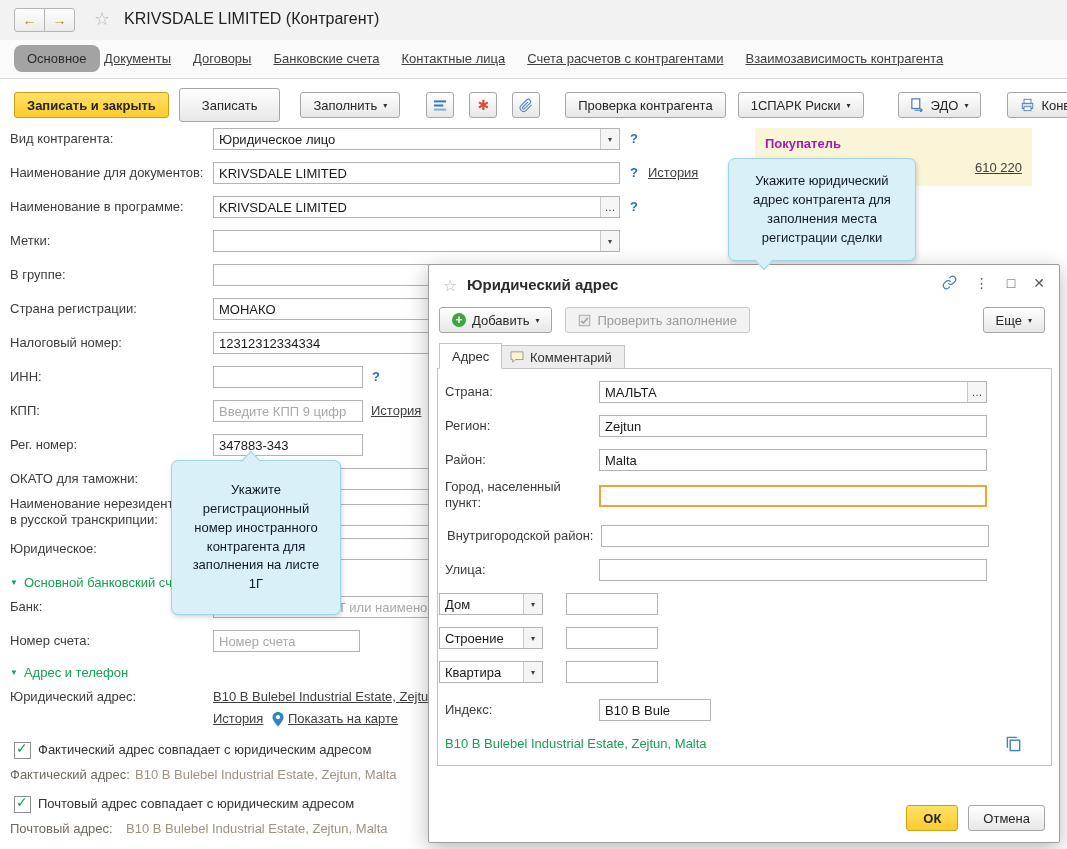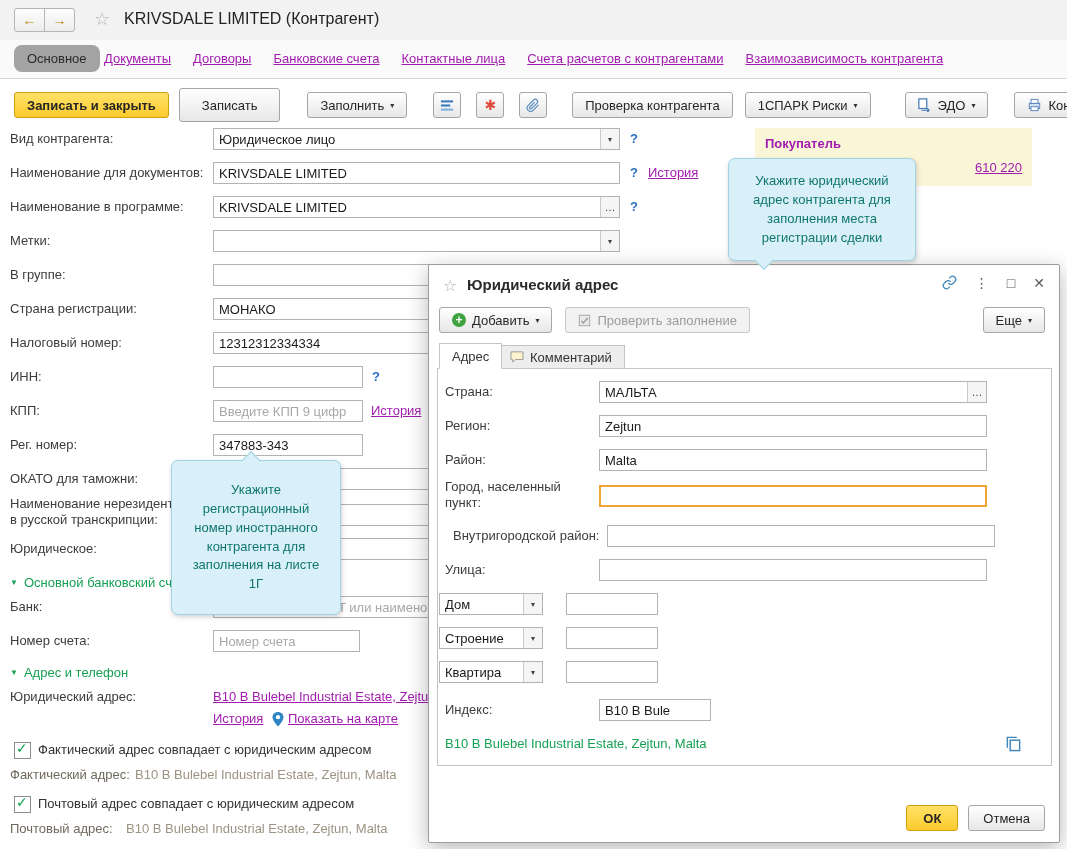--- a/index.html
+++ b/index.html
@@ -1,39 +1,39 @@
 <!DOCTYPE html>
 <html><head>
 <meta charset="utf-8">
 <style>
   html,body{margin:0;padding:0}
   body{font-family:"Liberation Sans","DejaVu Sans",sans-serif;background:#dcdcdc}
   .screen{position:relative;width:1067px;height:849px;background:#fff;overflow:hidden;font-size:13px;color:#333}
   .abs{position:absolute}
-  .lnk{color:#a21caf;text-decoration:underline;cursor:pointer;white-space:nowrap}
+  .lnk{color:#404040;text-decoration:underline;cursor:pointer;white-space:nowrap}
   .r{position:absolute;left:0;width:1067px;height:24px}
   .fl{position:absolute;left:10px;line-height:22px;color:#3c3c3c;white-space:nowrap}
   .inp{position:absolute;height:22px;border:1px solid #b3b3b3;background:#fff;font:13px "Liberation Sans","DejaVu Sans",sans-serif;color:#1a1a1a;padding:0 5px;box-sizing:border-box}
   .inp::placeholder{color:#a8a8a8}
   .combo{position:absolute;height:22px;border:1px solid #b3b3b3;background:#fff;display:flex;box-sizing:border-box}
   .combo input{flex:1;min-width:0;border:0;outline:0;background:transparent;font:13px "Liberation Sans","DejaVu Sans",sans-serif;color:#1a1a1a;padding:0 5px}
   .dd{width:18px;border-left:1px solid #c9c9c9;background:#f5f5f5;display:flex;align-items:center;justify-content:center;font-size:8px;color:#444;cursor:pointer}
   .dd.ell{font-size:11px}
   .help{color:#2a6fbe;font-weight:bold;cursor:pointer;line-height:22px}
   .btn{display:inline-flex;align-items:center;gap:6px;height:26px;padding:0 12px;border:1px solid #a6a6a6;border-radius:3px;background:linear-gradient(#ffffff,#e7e7e7);font-size:13px;color:#262626;cursor:pointer;white-space:nowrap;font-family:inherit}
   .btn.primary{background:linear-gradient(#ffe167,#fccb2e);border-color:#cfa10e;font-weight:bold}
   .btn.disabled{color:#9b9b9b;background:#f2f2f2;border-color:#c8c8c8}
   .caret{font-size:8px;color:#333}
   .iconbtn{width:28px;height:26px;display:inline-flex;align-items:center;justify-content:center;border:1px solid #a6a6a6;border-radius:3px;background:linear-gradient(#ffffff,#e7e7e7);cursor:pointer}
   .sec{color:#16a054;cursor:pointer;white-space:nowrap}
   .sec .sc{font-size:8px;vertical-align:2px;margin-right:6px}
   .cb{position:absolute;width:15px;height:15px;border:1px solid #8d8d8d;background:#fff;cursor:pointer}
   .cb .tick{position:absolute;left:1px;top:-3px;font-size:14px;font-weight:bold;color:#13a052}
   .muted{color:#9c9382}
-  .tt{position:absolute;background:#d9f0f8;border:1px solid #9ed2e4;border-radius:7px;box-shadow:1px 2px 5px rgba(0,0,0,.18);z-index:40;text-align:center;color:#0f766e}
+  .tt{position:absolute;background:#d9f0f8;border:1px solid #9ed2e4;border-radius:7px;box-shadow:1px 2px 5px rgba(0,0,0,.18);z-index:40;text-align:center;color:#0f172a}
   .tt .txt{padding:13px 10px;line-height:1.45}
   .tta{position:absolute;width:13px;height:13px;background:#d9f0f8;transform:rotate(45deg)}
   .tta.down{bottom:-7px;border-right:1px solid #9ed2e4;border-bottom:1px solid #9ed2e4}
   .tta.up{top:-7px;border-left:1px solid #9ed2e4;border-top:1px solid #9ed2e4}
   .modal{position:absolute;left:428px;top:264px;width:630px;height:577px;background:#fff;border:1px solid #9c9c9c;box-shadow:0 6px 22px rgba(0,0,0,.28);z-index:30;border-radius:2px}
   .ml{position:absolute;left:16px;line-height:22px;color:#3c3c3c;white-space:nowrap}
   .inp.focus{border:2px solid #efa438;padding:0 4px}
   .winicon{color:#5a5a5a;font-size:14px;cursor:pointer;line-height:1}
   .tab{position:absolute;display:flex;align-items:center;gap:6px;padding:0 12px;border:1px solid #c3c3c3;box-sizing:border-box;cursor:pointer;white-space:nowrap}
   .navbtn{width:31px;height:24px;border:1px solid #b5b5b5;background:linear-gradient(#fdfdfd,#ececec);color:#bd7e00;font-size:14px;display:flex;align-items:center;justify-content:center;cursor:pointer;padding:0}
@@ -71,21 +71,21 @@
     </div>
   </div>
 
   <div class="abs" style="left:14px;top:88px;display:flex;align-items:center">
     <button class="btn primary">
         <span>Записать и закрыть</span>
       </button>
     <button class="btn" style="margin-left:10px;padding:16px 22px">
         <span>Записать</span>
       </button>
-    <button class="btn" style="margin-left:27px">
+    <button class="btn" style="margin-left:20px">
         <span>Заполнить</span>
         <span class="caret">▾</span>
       </button>
     <button class="iconbtn" style="margin-left:26px">
       <svg width="15" height="15" viewBox="0 0 15 15">
           <rect x="1" y="2" width="13" height="2.2" fill="#3a7abd"></rect>
           <rect x="1" y="6.4" width="10" height="2.2" fill="#3a7abd"></rect>
           <rect x="1" y="10.8" width="13" height="2.2" fill="#7fb0dd"></rect>
         </svg>
     </button>
@@ -340,21 +340,21 @@
       <span class="ml">Регион:</span>
       <input class="inp" style="left: 170px; width: 388px;" value="Zejtun">
     </div>
 
     <div class="abs" style="left:0;top:214px;width:100%;height:40px">
       <span class="ml" style="top:0;line-height:16px">Город, населенный</span>
       <span class="ml" style="top:16px;line-height:16px">пункт:</span>
       <input class="inp focus" style="left: 170px; top: 6px; width: 388px;">
     </div>
 
-    <div class="abs" style="left:8px;top:260px;width:100%;height:24px">
+    <div class="abs" style="left:2px;top:260px;width:100%;height:24px">
       <span class="ml">Внутригородской район:</span>
       <input class="inp" style="left: 170px; width: 388px;">
     </div>
 
     <div class="abs" style="left:0;top:294px;width:100%;height:24px">
       <span class="ml">Улица:</span>
       <input class="inp" style="left: 170px; width: 388px;">
     </div>
 
     <div class="abs" style="left:0;top:328px;width:100%;height:24px">

